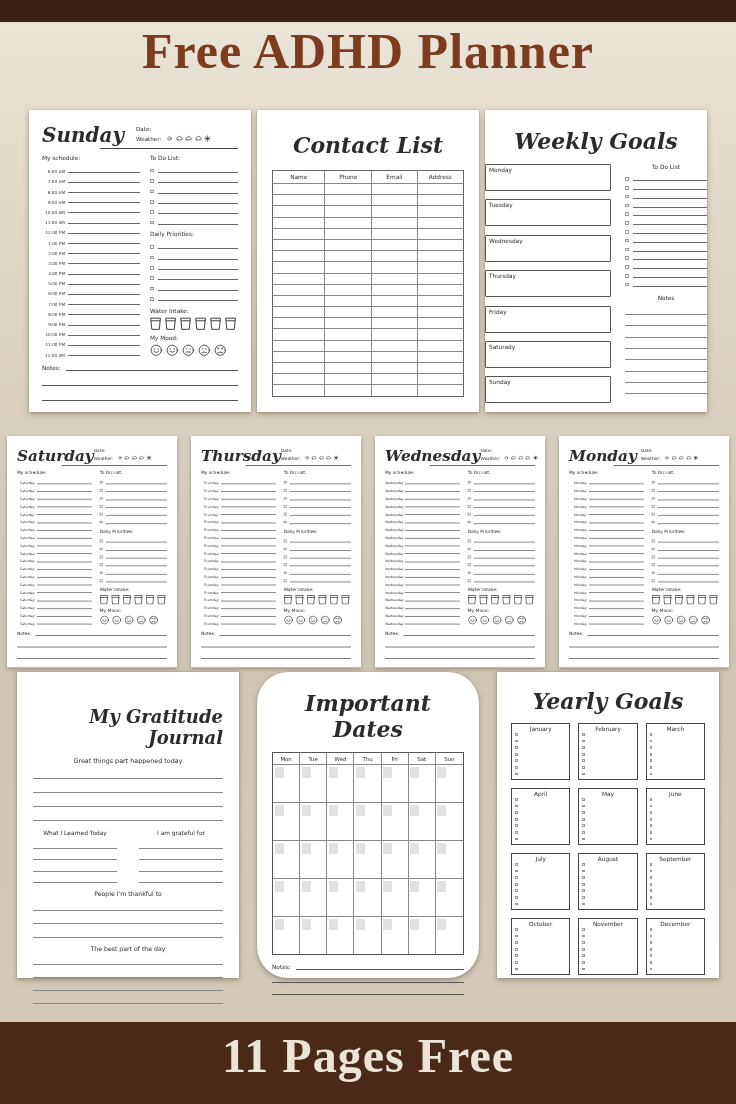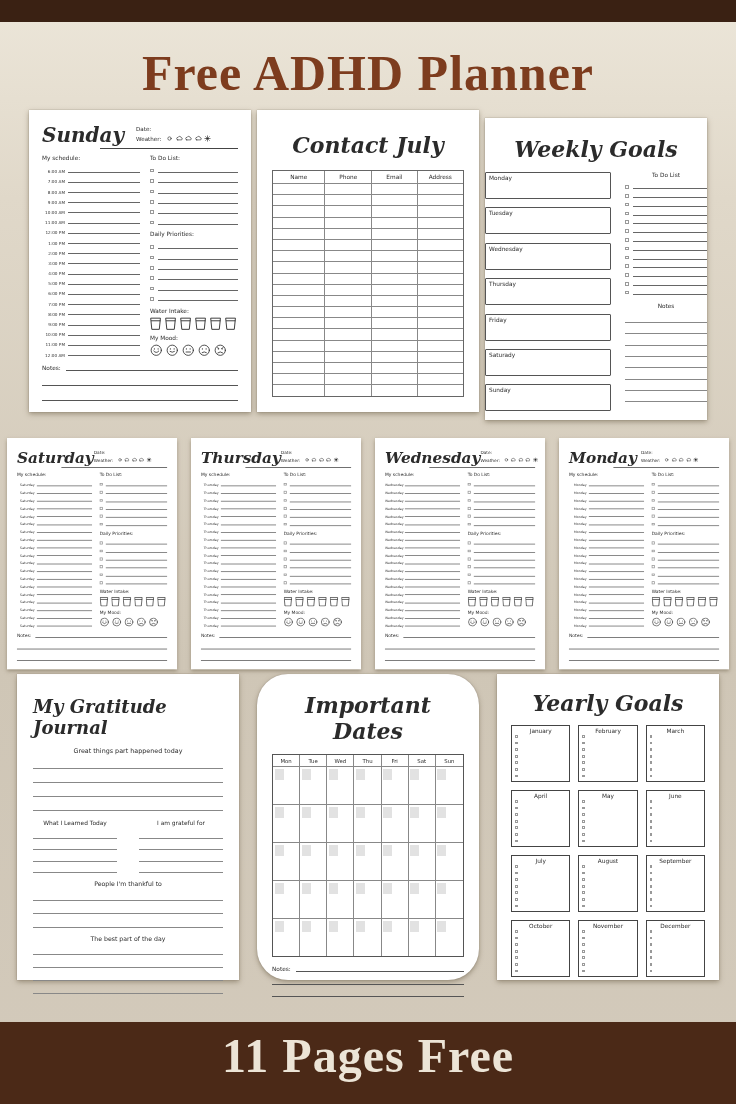--- a/index.html
+++ b/index.html
@@ -1,28 +1,28 @@
 <!DOCTYPE html>
 <html style="--top-bar: #3a2113; --bottom-bar: #4b2917; --title-text: #7d3c1e; --footer-text: #ece4d6; --background-top: #ece6d9; --background-bottom: #cfc6b6; --page-bg: #ffffff; --calendar-box: #e2e2e2;"><head>
 <meta charset="utf-8">
 <style>
   * { box-sizing: border-box; margin: 0; padding: 0; }
   html,body { width:736px; height:1104px; }
   body { font-family:"DejaVu Sans", sans-serif; color:#2b2b2b; overflow:hidden; }
   .poster { width:736px; height:1104px; display:flex; flex-direction:column;
     background:linear-gradient(180deg, var(--background-top,#ece6d9) 0%, #e0d8c9 18%, var(--background-bottom,#cfc6b6) 60%, #d3cabb 100%); }
   .top-bar { height:22px; background:var(--top-bar,#3a2113); flex:none; }
-  .title-band { height:80px; display:flex; align-items:flex-end; justify-content:center; }
+  .title-band { height:80px; display:flex; align-items:flex-start; justify-content:center; }
   .poster-title { font-family:"Liberation Serif", serif; font-weight:bold; font-size:50px; color:var(--title-text,#7d3c1e); letter-spacing:1px; }
   .bottom-bar { margin-top:auto; height:82px; background:var(--bottom-bar,#4b2917); display:flex; justify-content:center; align-items:flex-start; }
   .footer-text { font-family:"Liberation Serif", serif; font-weight:bold; font-size:48px; color:var(--footer-text,#ece4d6); margin-top:6px; letter-spacing:1px; }
 
   .row { display:flex; justify-content:center; align-items:flex-start; }
   .row1 { margin-top:8px; gap:6px; }
-  .row2 { margin-top:18px; gap:14px; }
+  .row2 { margin-top:24px; gap:14px; }
   .row3 { margin-top:4px; gap:18px; }
   .page { background:var(--page-bg,#fff); box-shadow:0 2px 5px rgba(105,92,70,.55), 0 0 1px rgba(60,50,40,.4); }
   .page-lg { width:222px; height:302px; }
   .page-r3 { width:222px; height:306px; }
   .scale-box { width:170px; height:232px; flex:none; }
   .scale-box .dp { transform:scale(.766); transform-origin:top left; }
 
   
   .script { font-family:"DejaVu Serif", serif; font-style:italic; font-weight:bold; }
 
@@ -60,34 +60,34 @@
   
   .cl { padding:14px 15px; }
   .cl-title { font-size:22px; text-align:center; margin-top:8px; }
   .cl-table { margin-top:12px; border:0.8px solid #666; }
   .cl-hrow, .cl-row { display:grid; grid-template-columns:1.12fr 1fr 0.97fr 0.97fr; }
   .cl-hcell { font-size:5.8px; text-align:center; padding:3px 0; border-right:0.6px solid #888; }
   .cl-hcell:last-child, .cl-cell:last-child { border-right:none; }
   .cl-cell { height:11.2px; border-top:0.6px solid #888; border-right:0.6px solid #888; }
 
   
-  .wk { padding:14px 0;margin-top:8px; }
+  .wk { padding:14px 0; }
   .wk-title { font-size:22px; text-align:center; margin-top:4px; }
   .wk-cols { display:flex; margin-top:10px; }
   .wk-days { width:126px; }
   .wk-box { height:27px; border:0.9px solid #555; border-radius:1px; padding:2px 3px; margin-bottom:8.4px; font-size:5.8px; }
   .wk-right { flex:1; margin-left:14px; }
   .wk-todo-label { font-size:5.8px; text-align:center; margin-bottom:4px; }
   .wk-todo-row { display:flex; align-items:flex-end; height:8.8px; }
   .wk-notes-label { font-size:5.8px; text-align:center; margin:7px 0 2px 0; }
   .wk-note-line { height:11.4px; border-bottom:0.7px solid #888; }
 
   
   .gr { padding:16px 16px; }
-  .gr-title { font-size:18px; text-align:left; margin-top:6px; }
+  .gr-title { font-size:18px; text-align:right; margin-top:18px; }
   .gr-sub { font-size:6.4px; text-align:center; margin-top:9px; }
   .gr-lines-top .g-line { height:14px; border-bottom:0.7px solid #888; }
   .gr-2col { display:flex; gap:22px; margin-top:9px; }
   .gr-col { flex:1; }
   .gr-col-label { font-size:5.9px; text-align:center; margin-bottom:1px; }
   .gr-col .g-line { height:11.5px; border-bottom:0.7px solid #888; }
   .gr-sec-label { font-size:6.2px; text-align:center; margin-top:7px; }
   .gr-thank .g-line { height:13.5px; border-bottom:0.7px solid #888; }
   .gr-best .g-line { height:13px; border-bottom:0.7px solid #888; }
 
@@ -419,21 +419,21 @@
             <span class="notes-line"></span>
           </div>
         <div>
             <div class="notes-full"></div>
             <div class="notes-full"></div>
           </div>
       </div>
     </div>
 
     <div class="page page-lg cl">
-      <div class="cl-title script">Contact July</div>
+      <div class="cl-title script">Contact List</div>
       <div class="cl-table">
         <div class="cl-hrow">
           <div class="cl-hcell">Name</div>
 
           <div class="cl-hcell">Phone</div>
 
           <div class="cl-hcell">Email</div>
 
           <div class="cl-hcell">Address</div>
         </div>

